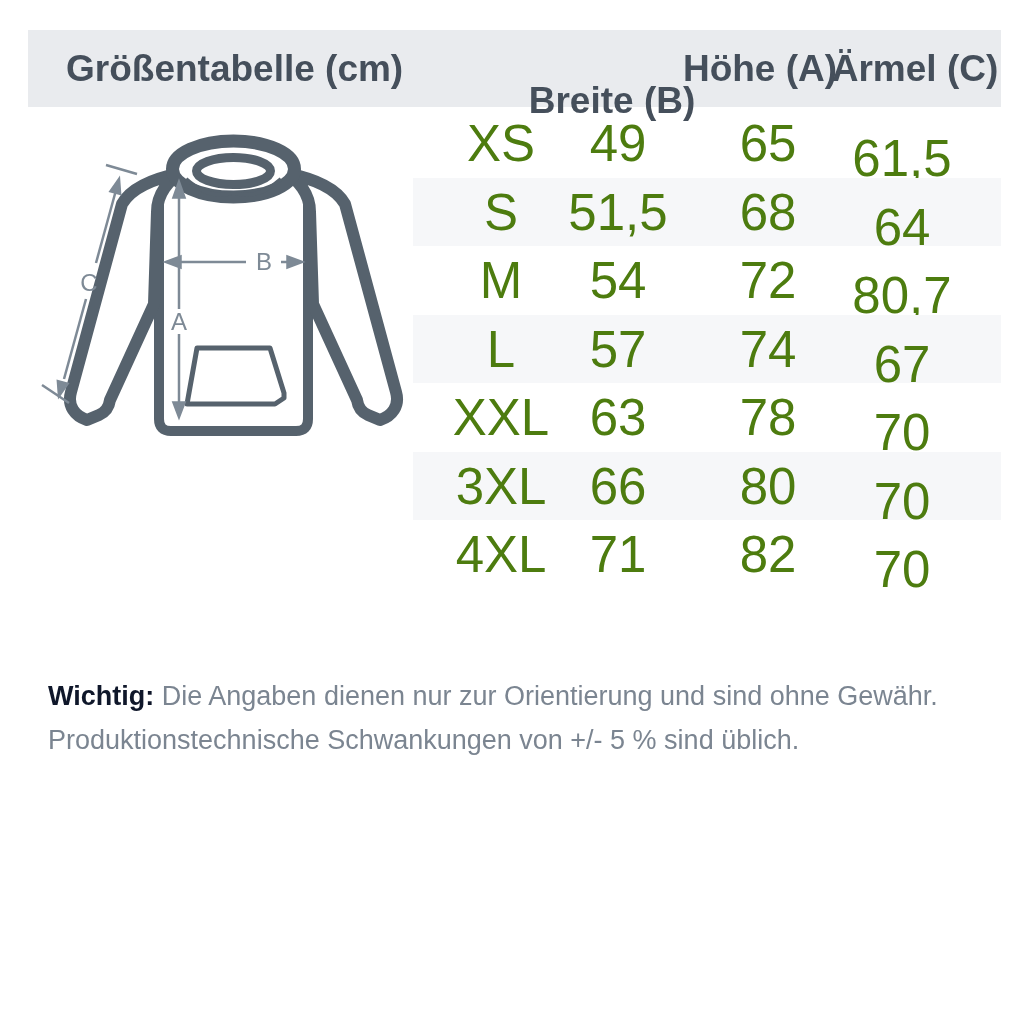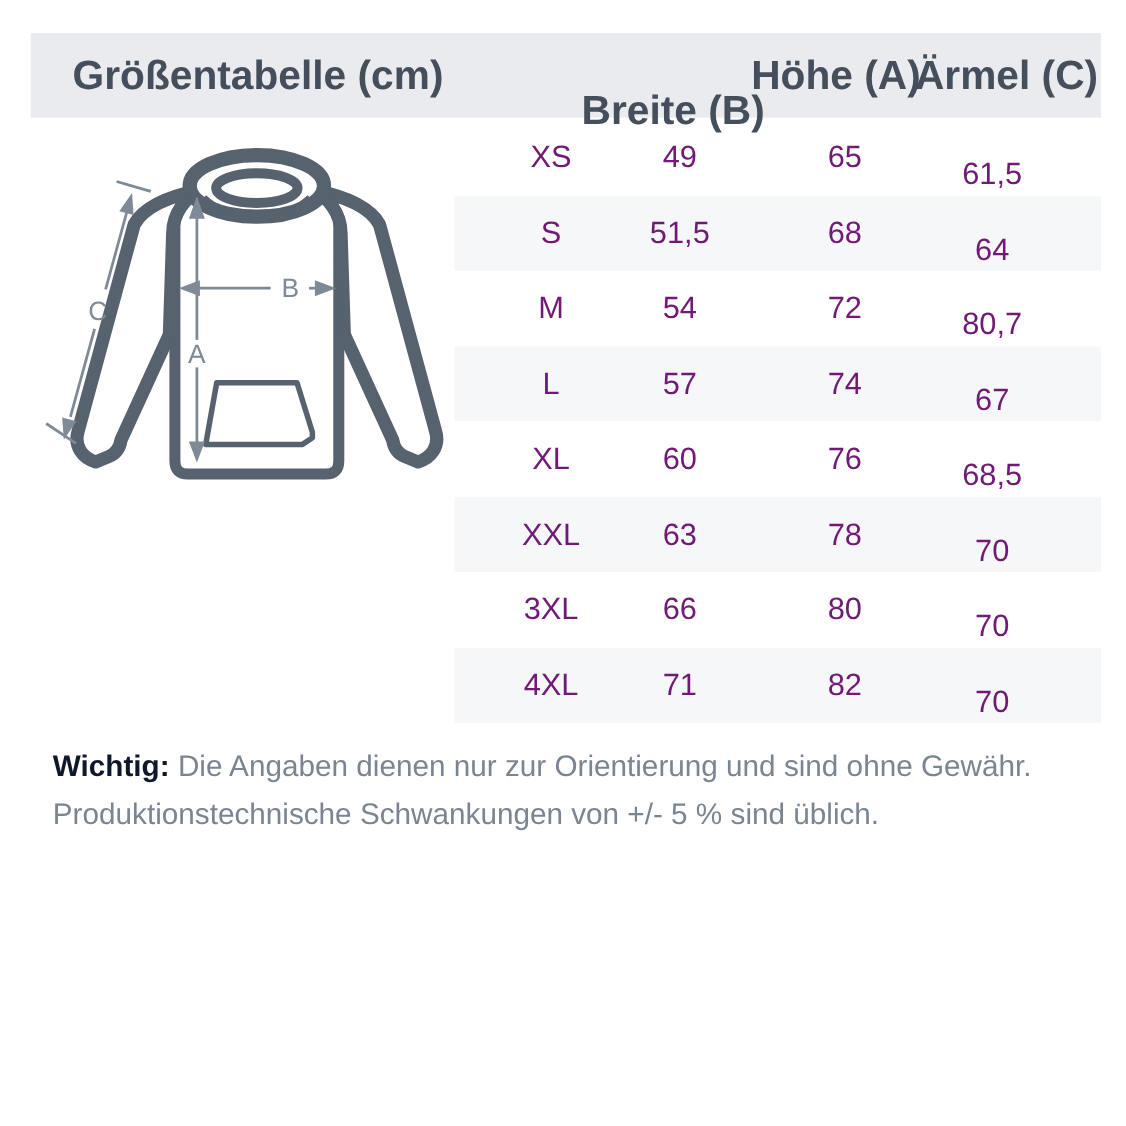--- a/index.html
+++ b/index.html
@@ -26,21 +26,21 @@
   .col-head.c1{left:584px;margin-top:32px;}
   .col-head.c2{left:732px;}
   .col-head.c3{left:887px;}
 
   
   .size-table{position:absolute;left:413px;top:109px;width:588px;}
   .srow{position:relative;height:68.5px;}
   .srow:nth-child(even){background:#f6f7f9;}
   .cell{
     position:absolute;top:50%;transform:translate(-50%,-50%);
-    font-size:28px;color:#701a75;white-space:nowrap;
+    font-size:51px;color:#4d7c0f;white-space:nowrap;
   }
   .cell.size{left:88px;}
   .cell.breite{left:205px;}
   .cell.hoehe{left:355px;}
   .cell.aermel{left:489px;margin-top:15px;}
 
   
   .diagram{position:absolute;left:40px;top:120px;width:380px;height:330px;}
 
   
@@ -123,26 +123,20 @@
       <span class="cell hoehe">72</span>
       <span class="cell aermel">80,7</span>
     </div>
     <div class="srow">
       <span class="cell size">L</span>
       <span class="cell breite">57</span>
       <span class="cell hoehe">74</span>
       <span class="cell aermel">67</span>
     </div>
     <div class="srow">
-      <span class="cell size">XL</span>
-      <span class="cell breite">60</span>
-      <span class="cell hoehe">76</span>
-      <span class="cell aermel">68,5</span>
-    </div>
-    <div class="srow">
       <span class="cell size">XXL</span>
       <span class="cell breite">63</span>
       <span class="cell hoehe">78</span>
       <span class="cell aermel">70</span>
     </div>
     <div class="srow">
       <span class="cell size">3XL</span>
       <span class="cell breite">66</span>
       <span class="cell hoehe">80</span>
       <span class="cell aermel">70</span>

